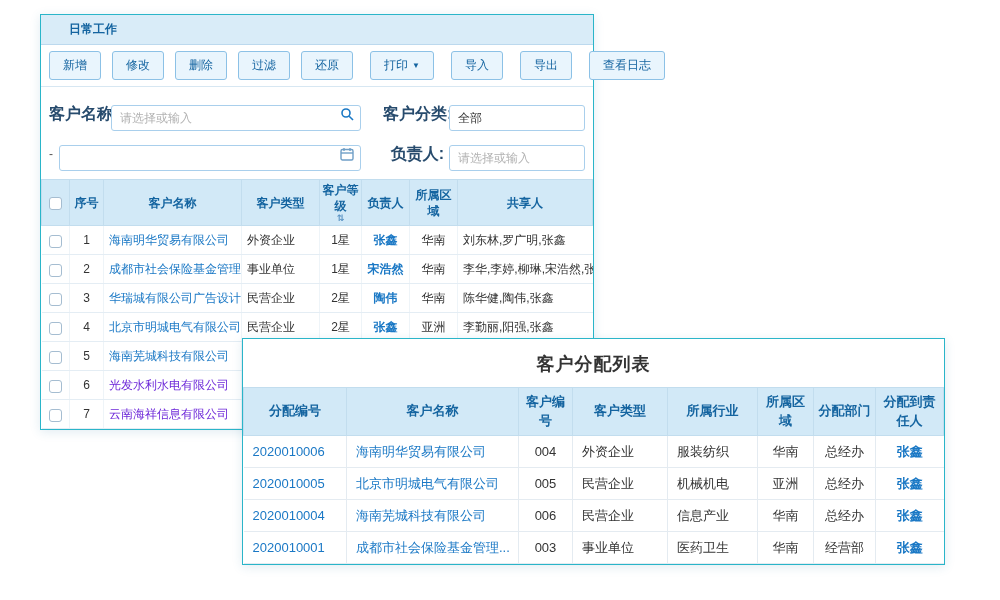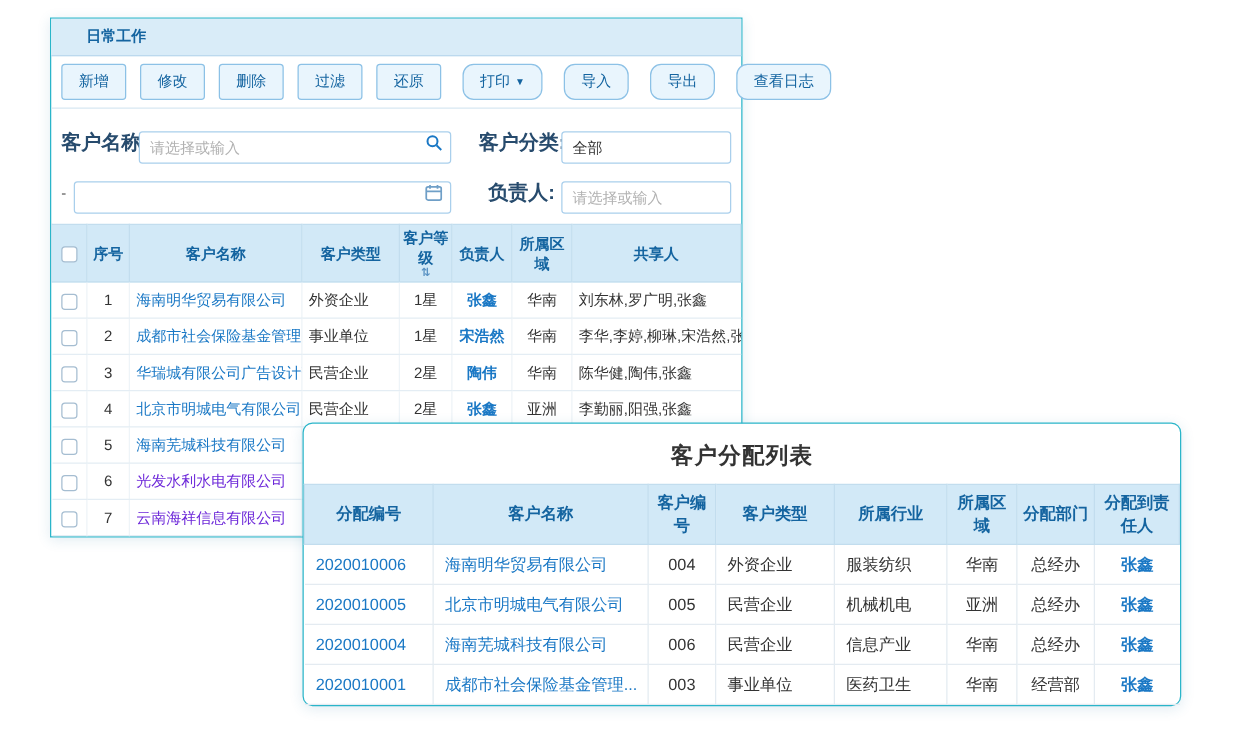--- a/index.html
+++ b/index.html
@@ -10,33 +10,33 @@
     font-family: "Liberation Sans", "DejaVu Sans", sans-serif;
     overflow: hidden;
   }
   .panel {
     position: absolute;
     background: #fff;
     border: 1px solid #2ab5c9;
     box-shadow: 0 2px 10px rgba(40,120,160,.14);
   }
   #panel1 { left: 40px; top: 14px; width: 554px; z-index: 1; }
-  #panel2 { left: 242px; top: 338px; width: 703px; z-index: 10; border-radius: 8px; }
+  #panel2 { left: 242px; top: 338px; width: 703px; z-index: 10; }
 
   
   .tabbar { display: flex; background: #d9ecf8; border-bottom: 1px solid #bcd9ee; padding-left: 12px; height: 30px; }
   .tab { display: flex; align-items: center; padding: 0 16px; font-size: 12px; font-weight: bold; color: #1464a0; cursor: pointer; }
   .tab.active { background: #fff; border-left: 1px solid #bcd9ee; border-right: 1px solid #bcd9ee; color: #156fb8; }
   .tab .close { margin-left: 8px; font-size: 12px; line-height: 1; align-self: flex-start; margin-top: 4px; color: #4a90c4; font-weight: normal; }
 
   
   .toolbar { display: flex; align-items: center; padding: 6px 8px; border-bottom: 1px solid #d7e7f2; gap: 11px; }
   .tbtn { background: #e9f5fd; border: 1px solid #8cc1e6; color: #1464a0; font-size: 12px; padding: 5px 13px; border-radius: 3px; cursor: pointer; font-family: inherit; white-space: nowrap; }
   .tbtn .caret { font-size: 8px; margin-left: 4px; vertical-align: 1px; }
-  .g { margin-left: 6px; border-radius: 9px; }
+  .g { margin-left: 6px; }
 
   
   .filters { padding: 4px 8px 8px; }
   .frow { display: flex; align-items: center; margin-top: 6px; }
   .flabel { font-size: 16px; font-weight: bold; color: #274b6d; text-align: right; white-space: nowrap; }
   .l1 { width: 62px; padding-right: 5px; }
   .l2 { width: 66px; padding-right: 5px; margin-left: 22px; }
   .dash { width: 10px; font-size: 12px; color: #555; }
   .iwrap { position: relative; }
   .w1 { width: 250px; }

